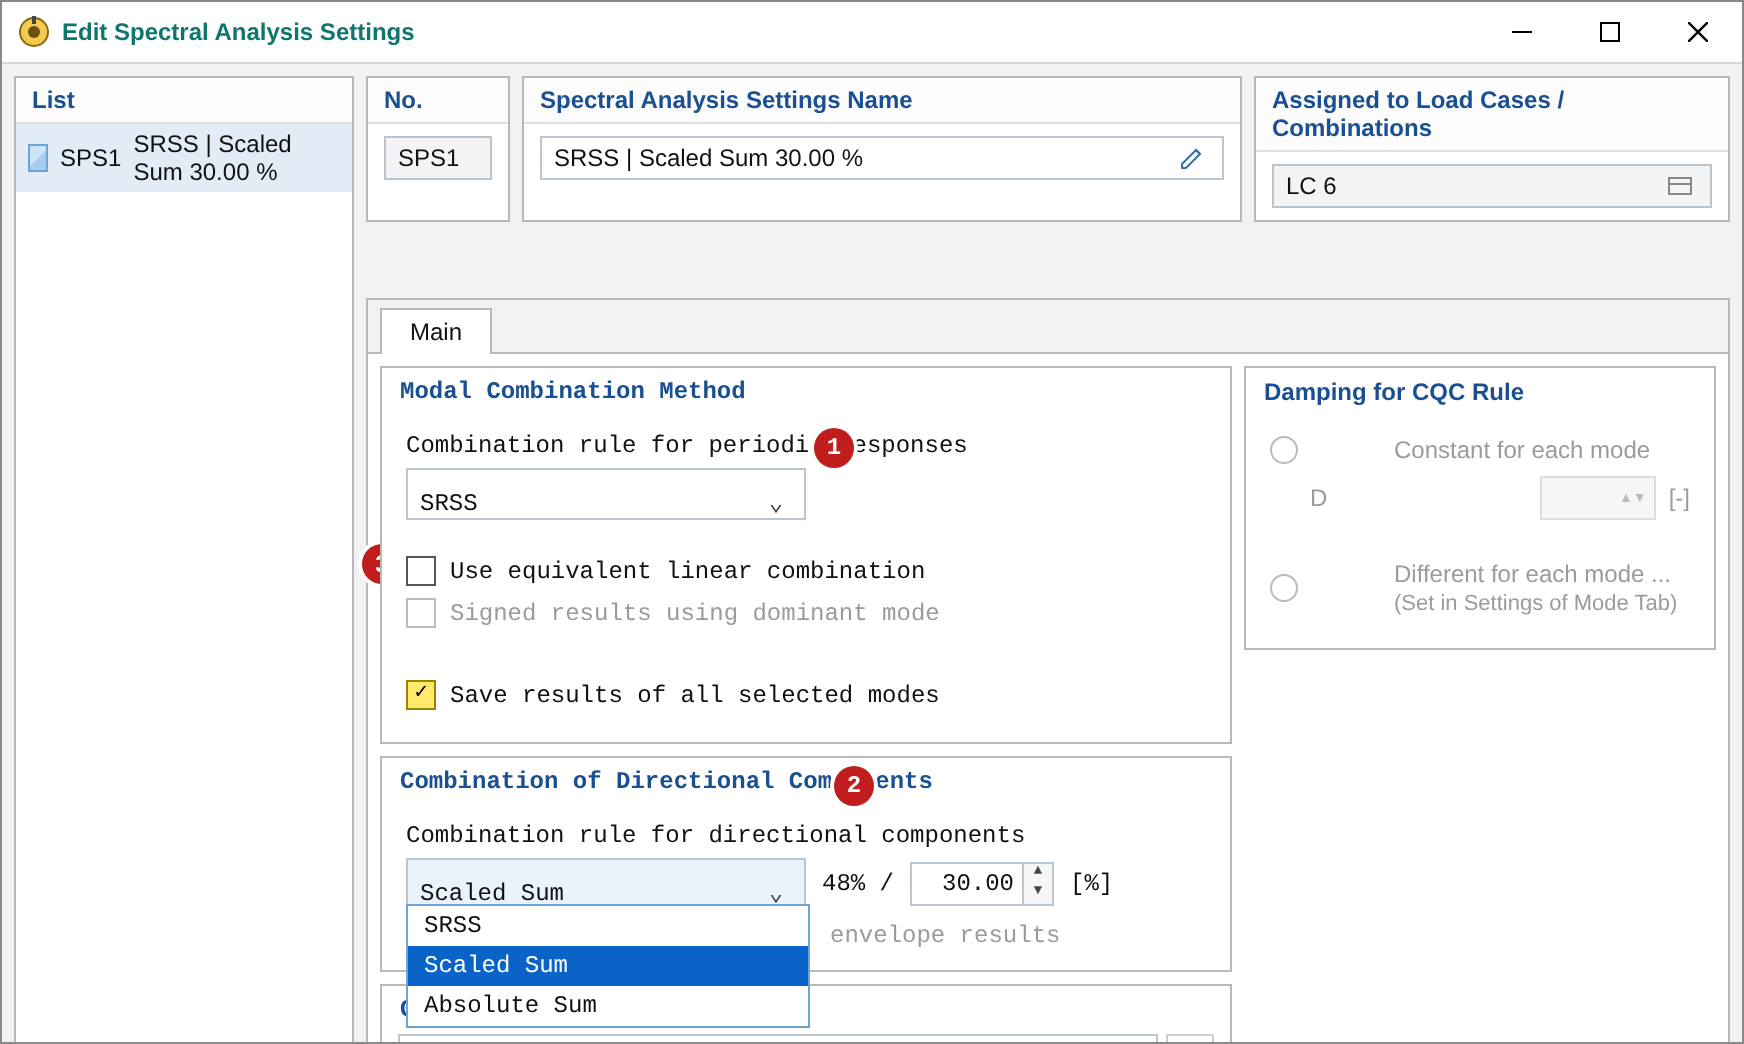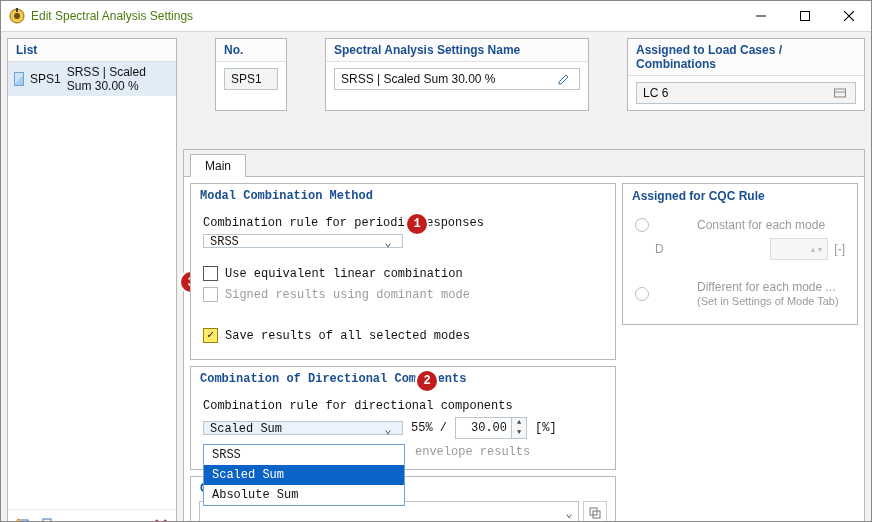--- a/index.html
+++ b/index.html
@@ -33,21 +33,21 @@
   
   .titlebar {
     height: 30px;
     display:flex;
     align-items:center;
     padding: 0 0 0 8px;
     border-bottom: 1px solid #d6d6d6;
     background: #fff;
   }
   .titlebar .app-icon { width:16px; height:16px; margin-right:6px; }
-  .titlebar .title { flex: 1; font-size: 12px; color:#4d7c0f; }
+  .titlebar .title { flex: 1; font-size: 12px; color:#0f766e;font-weight:bold; }
   .titlebar .win-btns { display:flex; }
   .titlebar .win-btn {
     width: 44px; height:30px;
     display:flex; align-items:center; justify-content:center;
     font-family: "Segoe UI Symbol", sans-serif;
     font-size: 10px; color:#222;
   }
 
   
   .body-area {
@@ -118,21 +118,21 @@
     display:flex;
     flex-direction:column;
     gap:6px;
     min-width:0;
   }
 
   .top-row {
     display:flex;
     gap:6px;
   }
-  .top-row .panel { padding-bottom:6px;margin-left:32px; }
+  .top-row .panel { padding-bottom:6px; }
   .no-panel { width:70px; }
   .name-panel { flex:1; }
   .assign-panel { width:236px; }
 
   .field {
     margin: 6px 8px 0 8px;
     height:22px;
     display:flex;
     align-items:center;
     background:#fff;
@@ -197,24 +197,24 @@
     color: var(--section-blue);
     font-weight:600;
     font-size:12px;
   }
   .section .section-body {
     padding:4px 12px 10px 12px;
   }
 
   .label-row { margin:4px 0; }
   .select {
-    height:14px;
+    height:26px;
     width:200px;
     display:flex;
-    align-items:flex-start;
+    align-items:flex-end;
     padding:0 6px;
     border:1px solid var(--field-border);
     background:#fff;
     box-sizing:border-box;
     position:relative;
   }
   .select .caret {
     margin-left:auto;
     width:16px;
     text-align:center;
@@ -468,21 +468,21 @@
               <div class="dir-row">
                 <div class="select" style="background:#eaf2fb;position:relative;gap:28px;">
                   <span>Scaled Sum</span>
                   <span class="caret">⌄</span>
                   <div class="dropdown-open">
                     <div class="opt">SRSS</div>
                     <div class="opt highlighted">Scaled Sum</div>
                     <div class="opt">Absolute Sum</div>
                   </div>
                 </div>
-                <span class="num-label">55% /</span>
+                <span class="num-label">48% /</span>
                 <div class="spinner">
                   <span class="sp-val">30.00</span>
                   <span class="sp-btns">
                     <div>▲</div>
                     <div>▼</div>
                   </span>
                 </div>
                 <span>[%]</span>
               </div>
               <div class="partial-text" style="margin-left:204px;margin-top:4px;">envelope results</div>
@@ -503,21 +503,21 @@
                     <rect x="4" y="4" width="7" height="7" fill="none" stroke="#777"></rect>
                   </svg>
               </div>
             </div>
           </div>
 
         </div>
 
         <div class="content-col-right">
           <div class="section" style="flex:0;">
-            <div class="section-title">Assigned for CQC Rule</div>
+            <div class="section-title">Damping for CQC Rule</div>
             <div class="section-body">
               <div class="radio disabled">
                 <span class="rb"></span>
                 <span>Constant for each mode</span>
               </div>
               <div class="sub-indent">
                 <span>D</span>
                 <span style="flex:1"></span>
                 <div class="small-field">
                   <span style="font-size:7px;color:#bbb;">▲▼</span>

